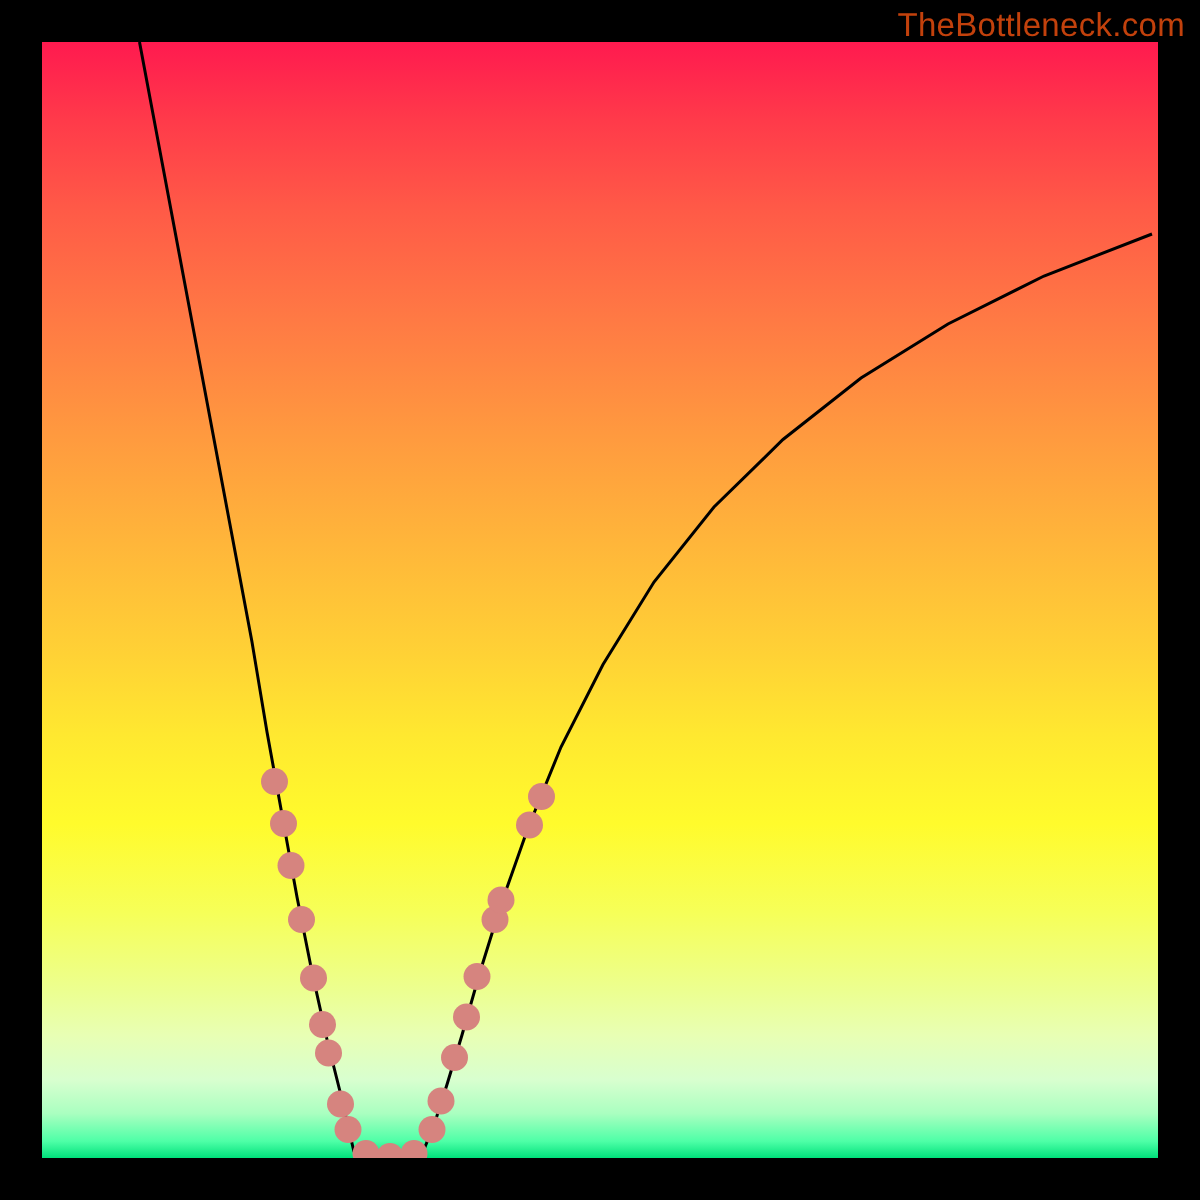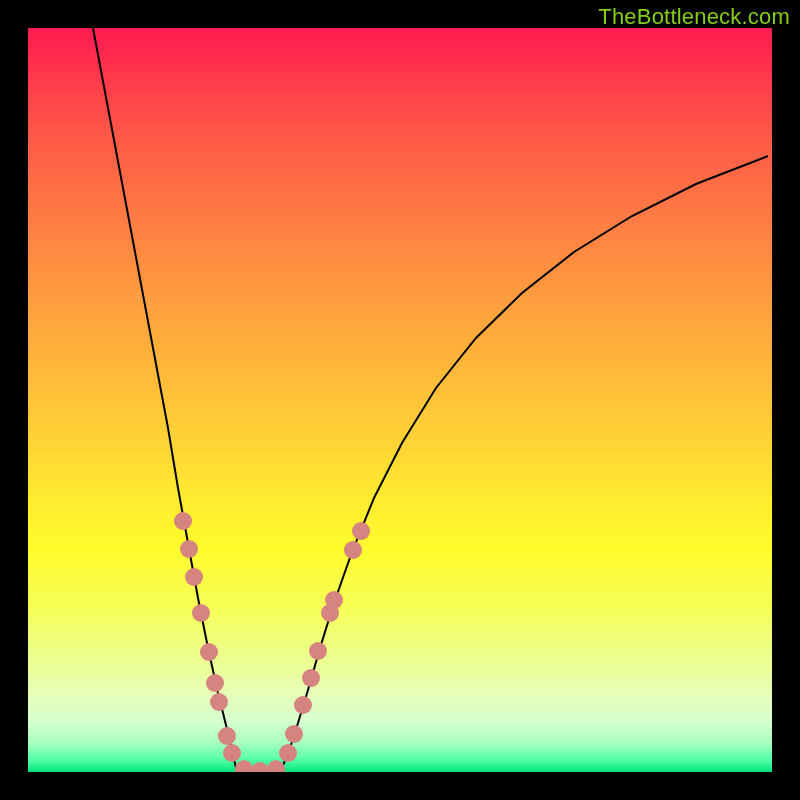--- a/index.html
+++ b/index.html
@@ -32,21 +32,21 @@
       #e8ffb4 89%,
       #d8ffcf 93%,
       #aaffc0 96%,
       #4effa7 98.5%,
       #00e17b 100%);
   }
   .watermark {
     position: absolute;
     top: 4px;
     right: 10px;
-    color: #84cc16;
+    color: #c2410c;
     font-size: 22px;
     font-weight: 500;
     letter-spacing: 0.2px;
     z-index: 30;
   }
   svg.curve {
     position: absolute;
     left: 0;
     top: 0;
     width: 744px;

